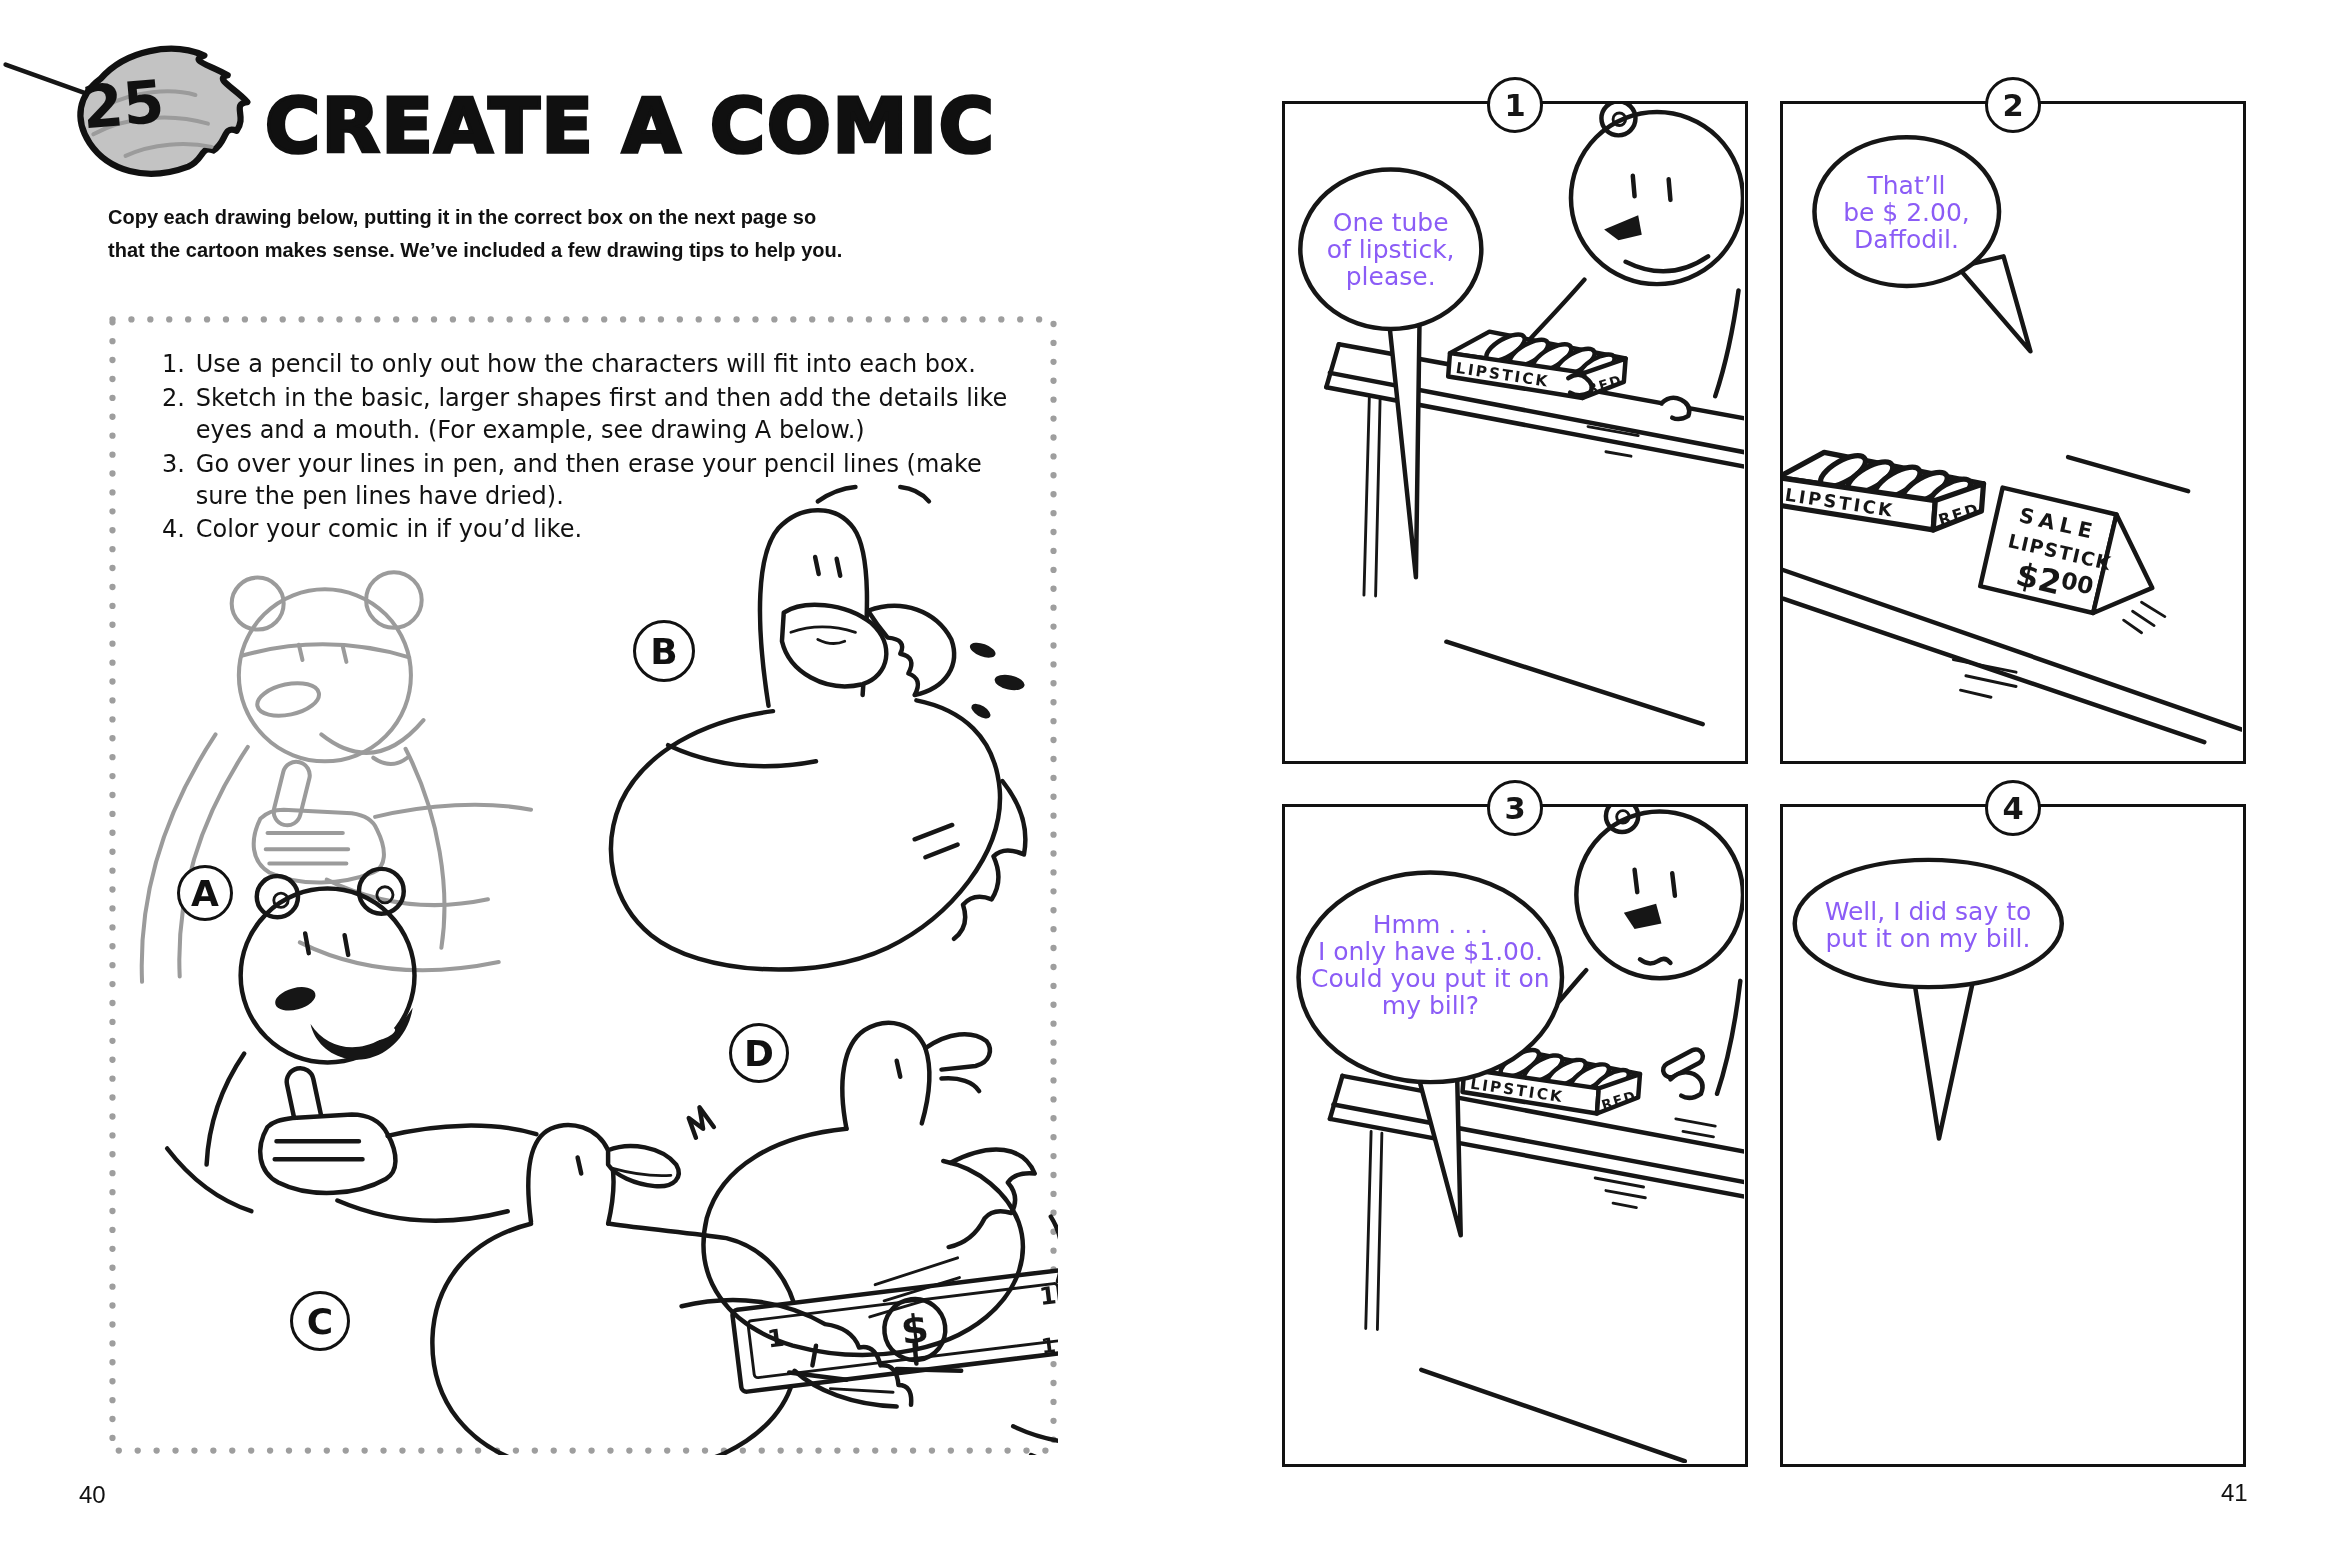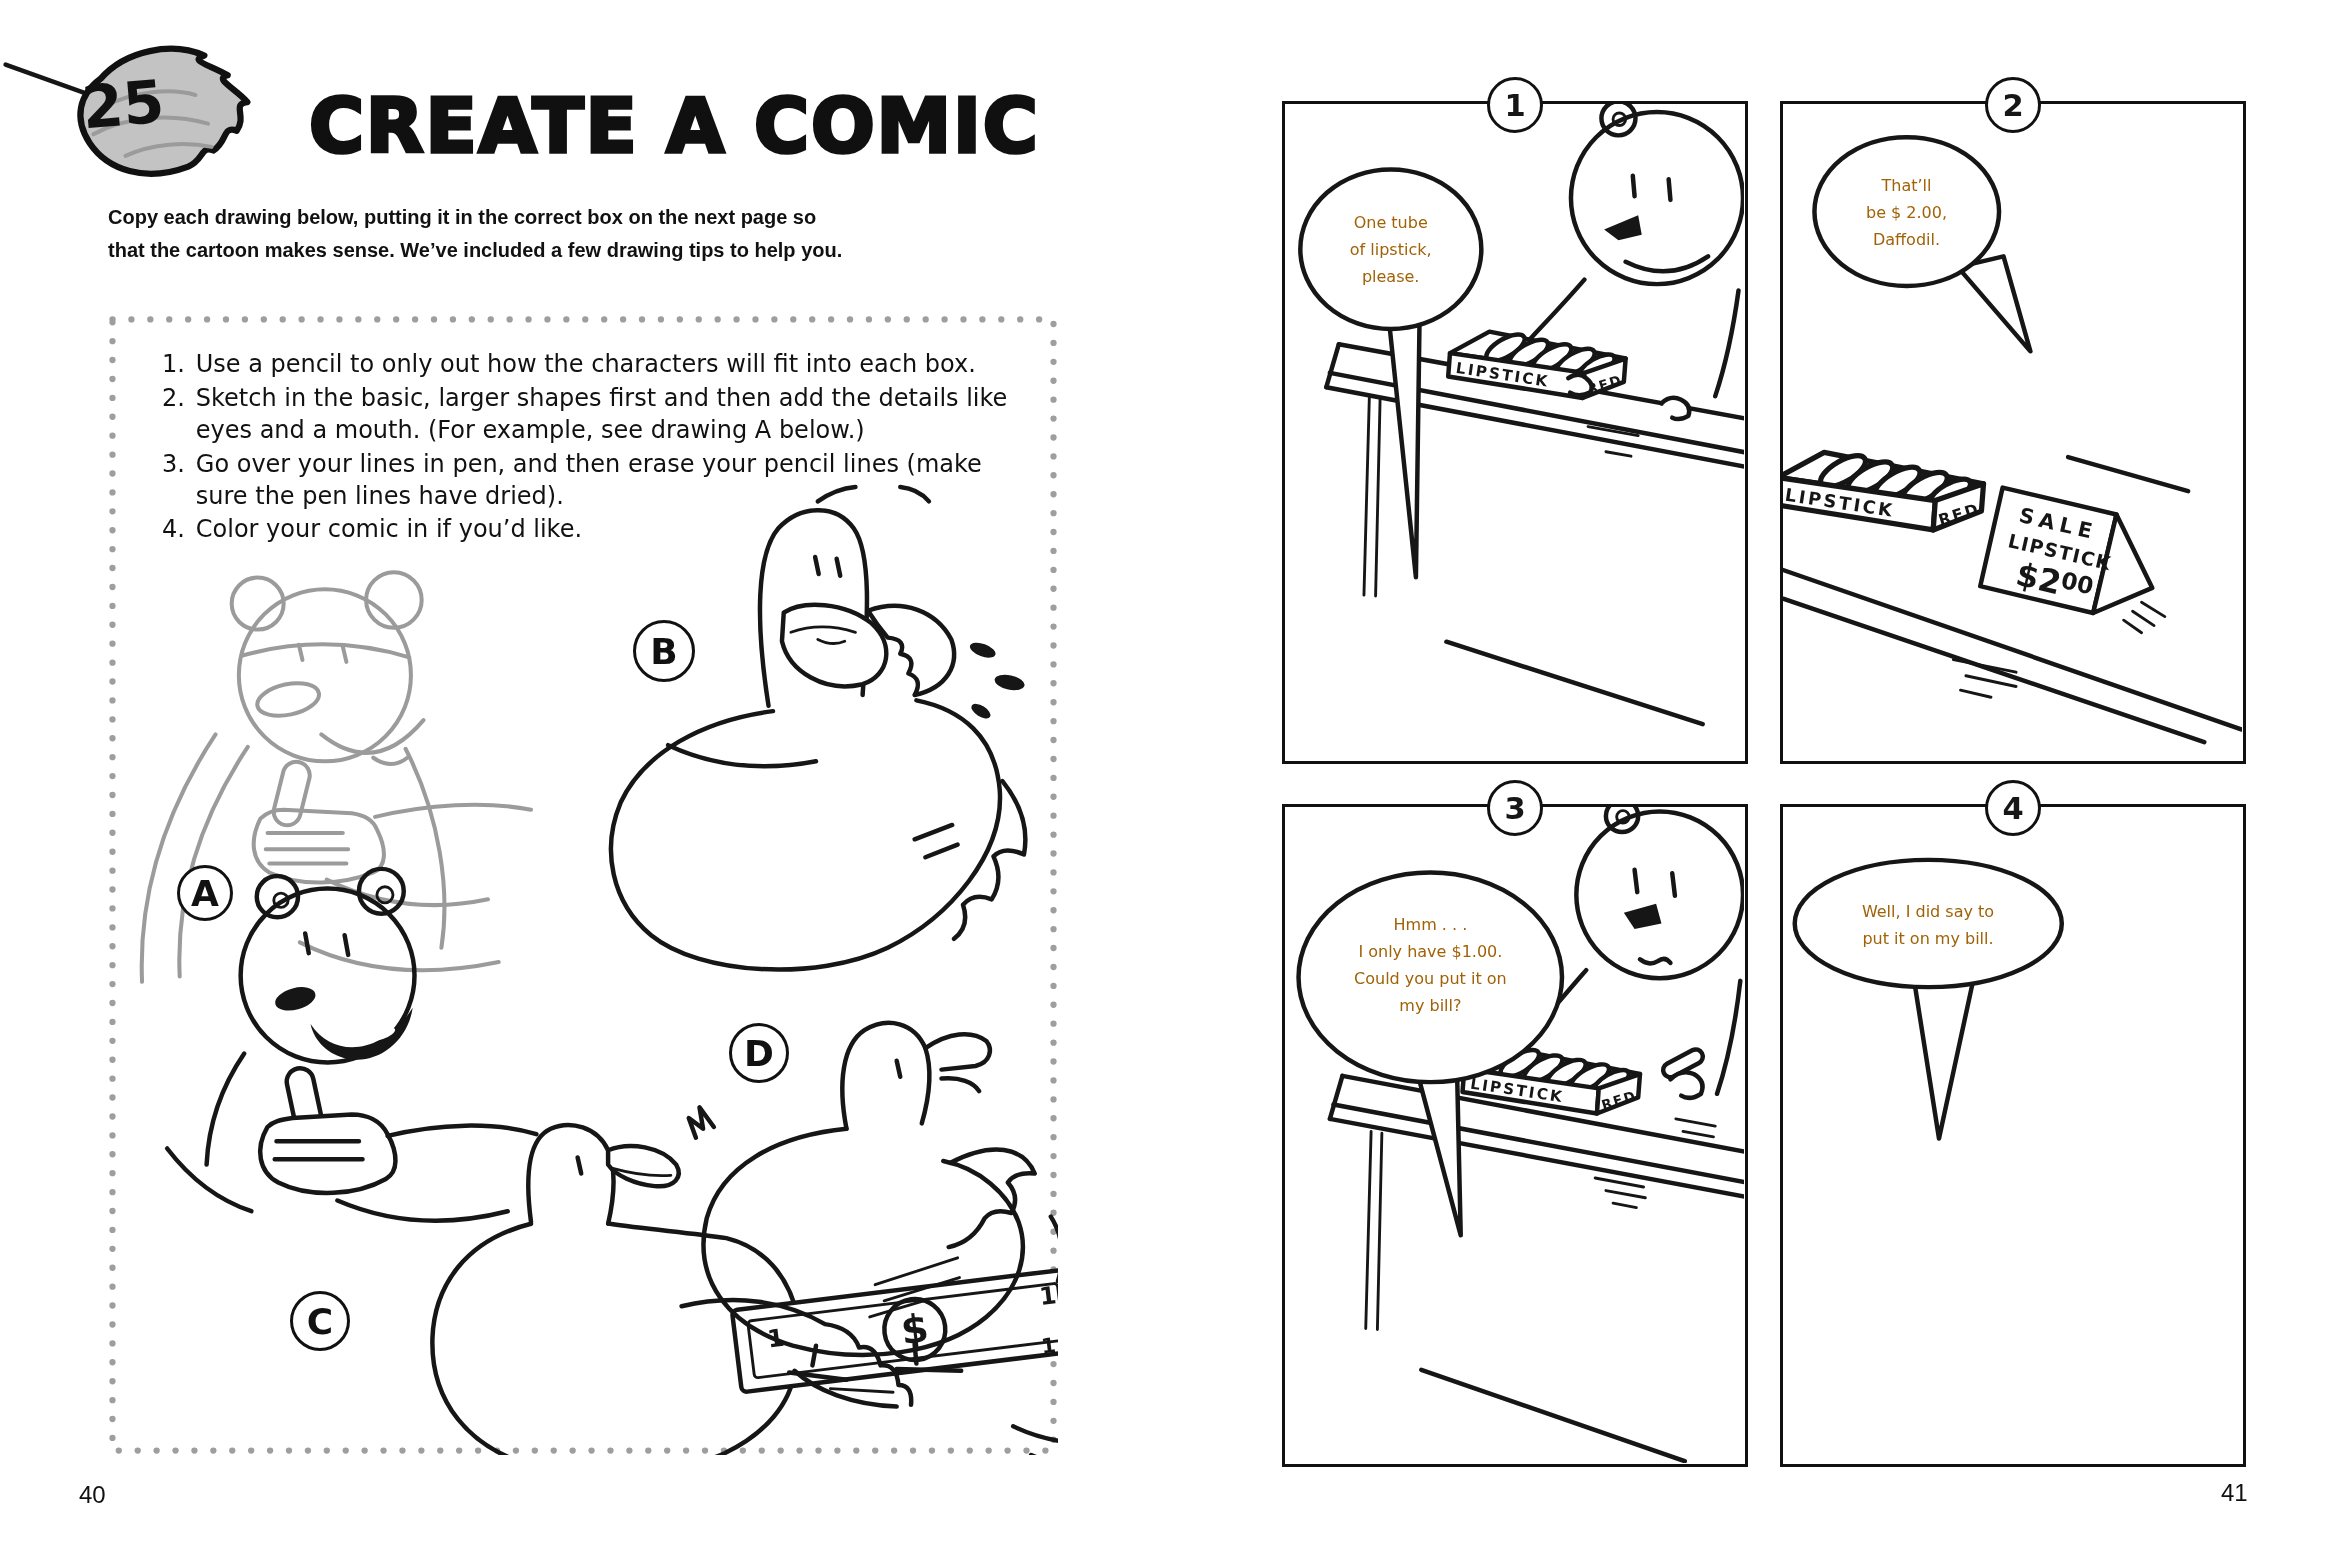--- a/index.html
+++ b/index.html
@@ -10,40 +10,40 @@
   
   svg .ln{stroke:#161616;stroke-width:5;fill:none;stroke-linecap:round;stroke-linejoin:round;}
   svg .thin{stroke-width:3.2;}
   svg .fillk{fill:#161616;stroke:none;}
   svg .wht{fill:#ffffff;}
   svg .sk{stroke:#9b9b9b;stroke-width:4.5;fill:none;stroke-linecap:round;stroke-linejoin:round;}
   svg text{fill:#161616;stroke:none;font-family:"DejaVu Sans",sans-serif;}
 
   
   #title{left:265px;top:82px;font-size:75px;font-weight:bold;letter-spacing:1.8px;
-         color:#101010;-webkit-text-stroke:3.6px #101010;white-space:nowrap;margin-left:44px;}
+         color:#101010;-webkit-text-stroke:3.6px #101010;white-space:nowrap;}
   #intro{left:108px;top:201px;width:968px;font-family:"Liberation Sans",sans-serif;
          font-weight:bold;font-size:20px;line-height:33px;color:#111;}
   #badge-num{left:82px;top:70px;font-size:59px;font-weight:bold;color:#111;transform:rotate(-5deg);}
   #tips-text{left:147px;top:348px;width:883px;font-size:24px;line-height:32px;color:#111;}
   .tip{display:flex;margin-bottom:1.8px;}
   .tip-num{width:38px;flex:0 0 38px;text-align:right;margin-right:10.8px;}
   .tip-body{flex:1;}
   .label-circle{position:absolute;border:3.6px solid #111;border-radius:50%;background:#fff;
         display:flex;align-items:center;justify-content:center;font-weight:bold;font-size:36px;color:#111;}
   .pageno{position:absolute;font-family:"Liberation Sans",sans-serif;font-weight:normal;
         font-size:24px;color:#111;}
 
   
   .panel{position:absolute;width:466px;height:663px;border:3.6px solid #111;background:#fff;box-sizing:border-box;}
   .panel-num{position:absolute;left:50%;top:-27px;transform:translateX(-50%);width:50px;height:50px;
         border:3.1px solid #111;border-radius:50%;background:#fff;z-index:5;
         display:flex;align-items:center;justify-content:center;font-size:30.5px;font-weight:bold;}
   .panel svg.art{position:absolute;left:0;top:0;}
-  .bubble-text{position:absolute;text-align:center;font-size:16px;line-height:27px;color:#a16207;z-index:4;}
+  .bubble-text{position:absolute;text-align:center;font-size:25px;line-height:27px;color:#8b5cf6;z-index:4;}
 </style>
 </head>
 <body>
 
 <div id="spread">
 
   <svg class="abs" style="left:0;top:9px" width="278" height="197" viewBox="0 0 310 220">
     <path class="ln" d="M6,62 L112,100" stroke-width="7"></path>
     <path d="M112,78 C140,46 192,36 228,52 C210,58 234,62 254,74 C238,78 262,88 276,104 C258,106 276,120 264,136 C248,130 254,148 238,158 C224,152 228,168 210,176 C162,194 120,180 100,150 C82,122 88,96 112,78 Z" fill="#c3c3c3" stroke="#111" stroke-width="7" stroke-linejoin="round"></path>
     <path class="sk" d="M118,108 C150,92 190,88 218,96" stroke="#a9a9a9"></path>

